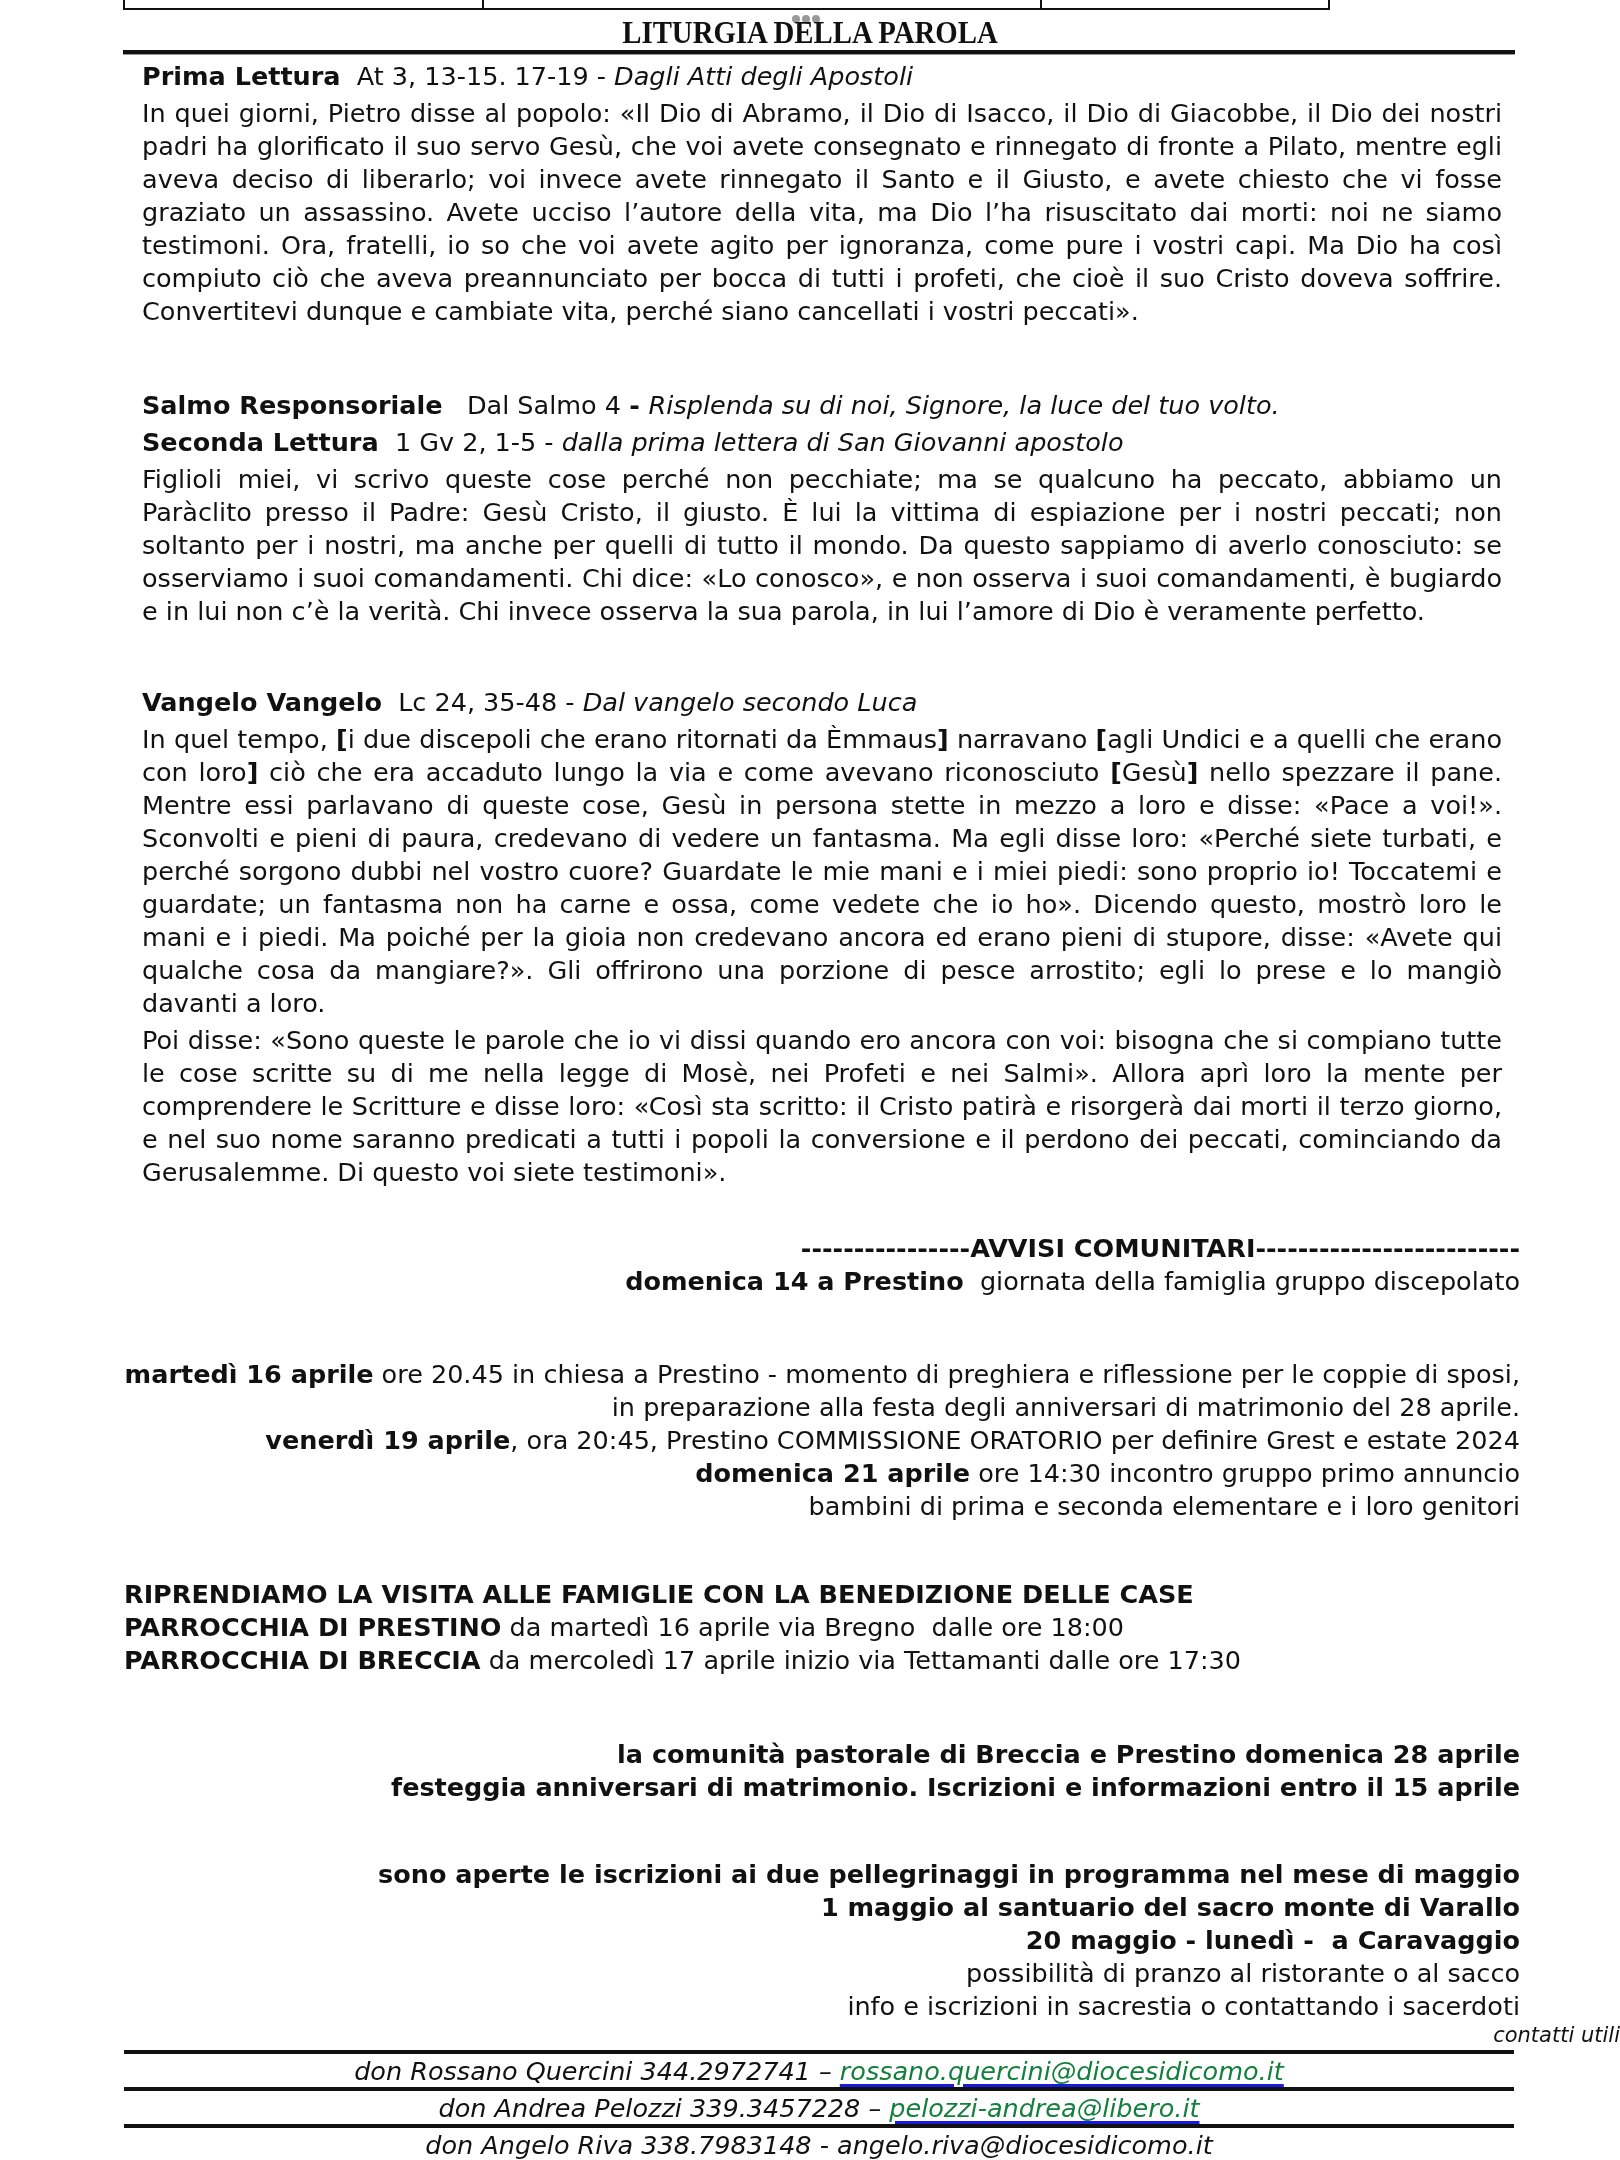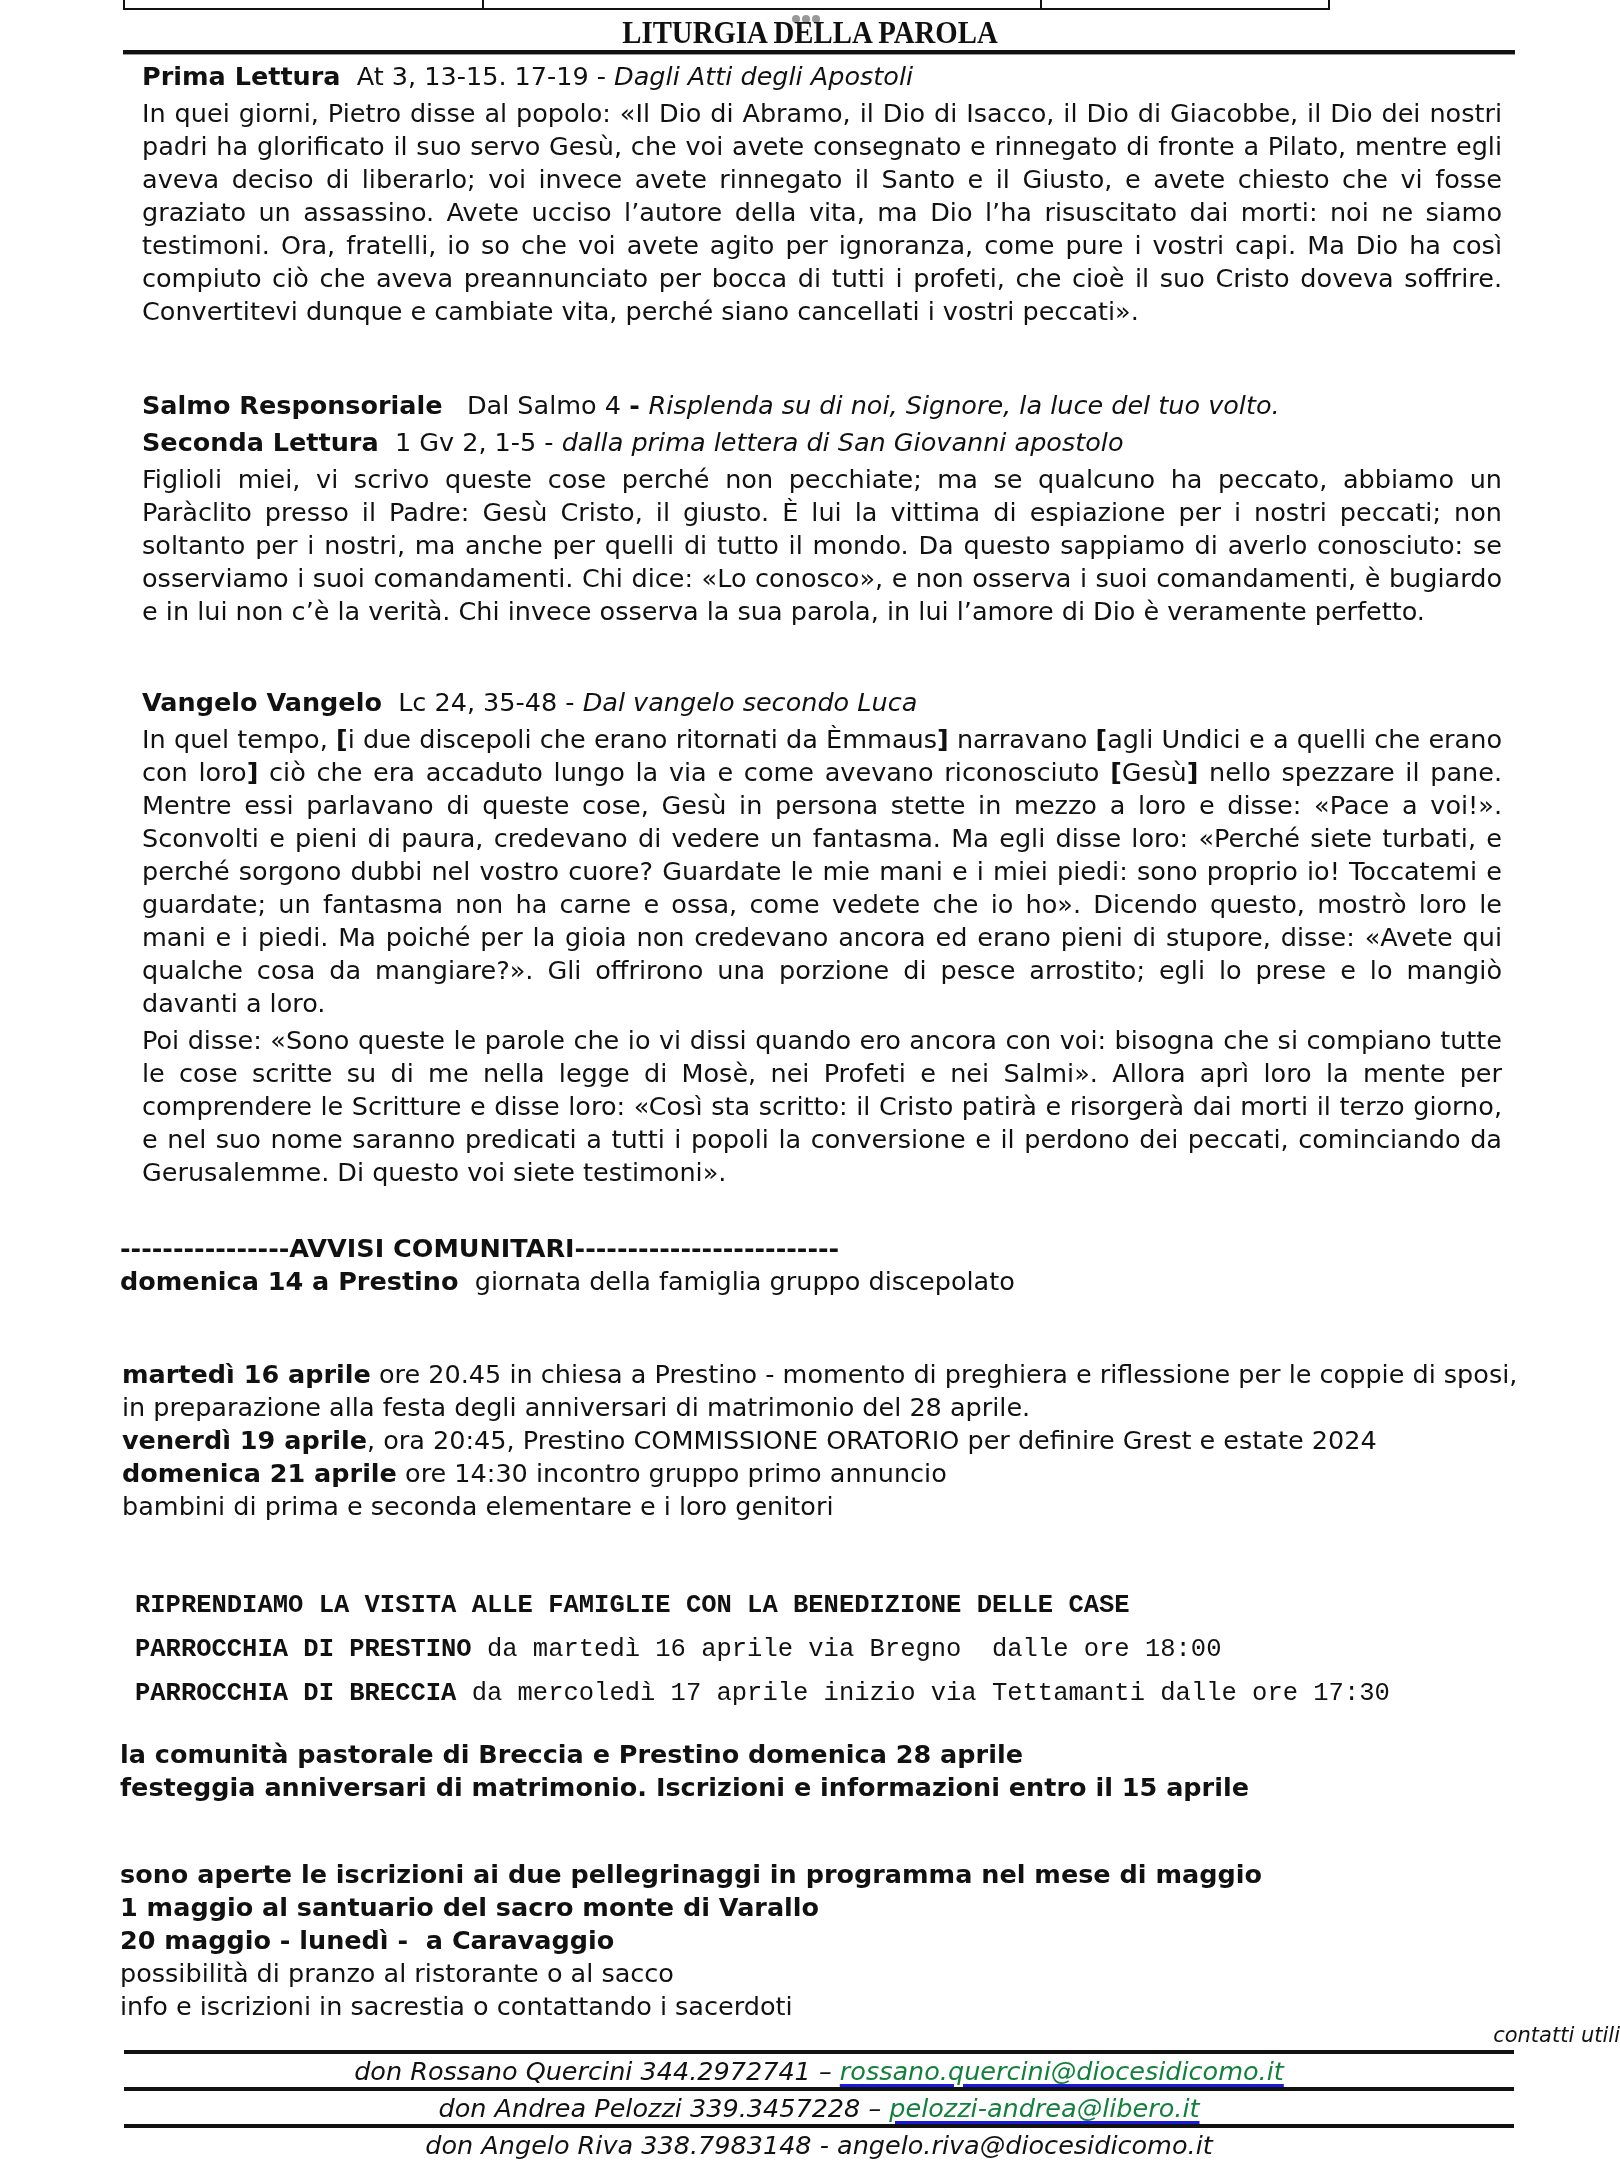--- a/index.html
+++ b/index.html
@@ -8,24 +8,24 @@
   .top-table .vline { position:absolute; top:0; bottom:0; width:2px; background:#111; }
   .dots { position:absolute; left:792px; top:8px; }
   .dots span { display:inline-block; width:8px; height:8px; border-radius:50%; background:#999; margin-right:2px; }
   .title { position:absolute; left:0; width:1620px; top:14px; text-align:center; font-family:"Liberation Serif", serif; font-weight:bold; font-size:32px; letter-spacing:0px; transform:scaleX(0.9); transform-origin:center; }
   .rule-thick { position:absolute; left:123px; width:1392px; height:4px; background:#111; border-bottom:1px solid #999; }
   .col { position:absolute; left:138px; width:1368px; font-size:25.5px; line-height:33px; }
   .col p { margin:4px; text-align:justify; }
   .col .hdr { text-align:left; }
   b { font-weight:bold; }
   i { font-style:italic; }
-  .center { position:absolute; left:120px; width:1400px; text-align:left; font-size:25.5px; line-height:33px; }
+  .center { position:absolute; left:120px; width:1400px; text-align:right; font-size:25.5px; line-height:33px; }
   .center p { margin:0; }
   .leftblk { position:absolute; left:124px; width:1400px; font-size:25.5px; line-height:33px; }
-  .leftblk p { margin:11px;font-family:Liberation Mono, monospace; }
+  .leftblk p { margin:0; }
   .contacts { position:absolute; left:124px; width:1390px; top:2050px; }
   .contact-row { text-align:center; font-style:italic; font-size:25.5px; line-height:31px; border-top:4px solid #111; padding:2px 0 0 0; }
   .contact-row.last { border-bottom:4px solid #111; }
   .contact-row a { color:#15803d; text-decoration:underline; text-decoration-color:#1a1adc; text-decoration-thickness:3px; text-underline-offset:4px; }
   .util { position:absolute; left:0; width:1620px; top:2022px; text-align:right; font-style:italic; font-size:21px; line-height:26px; }
 </style>
 </head>
 <body>
 
 <div class="top-table">

